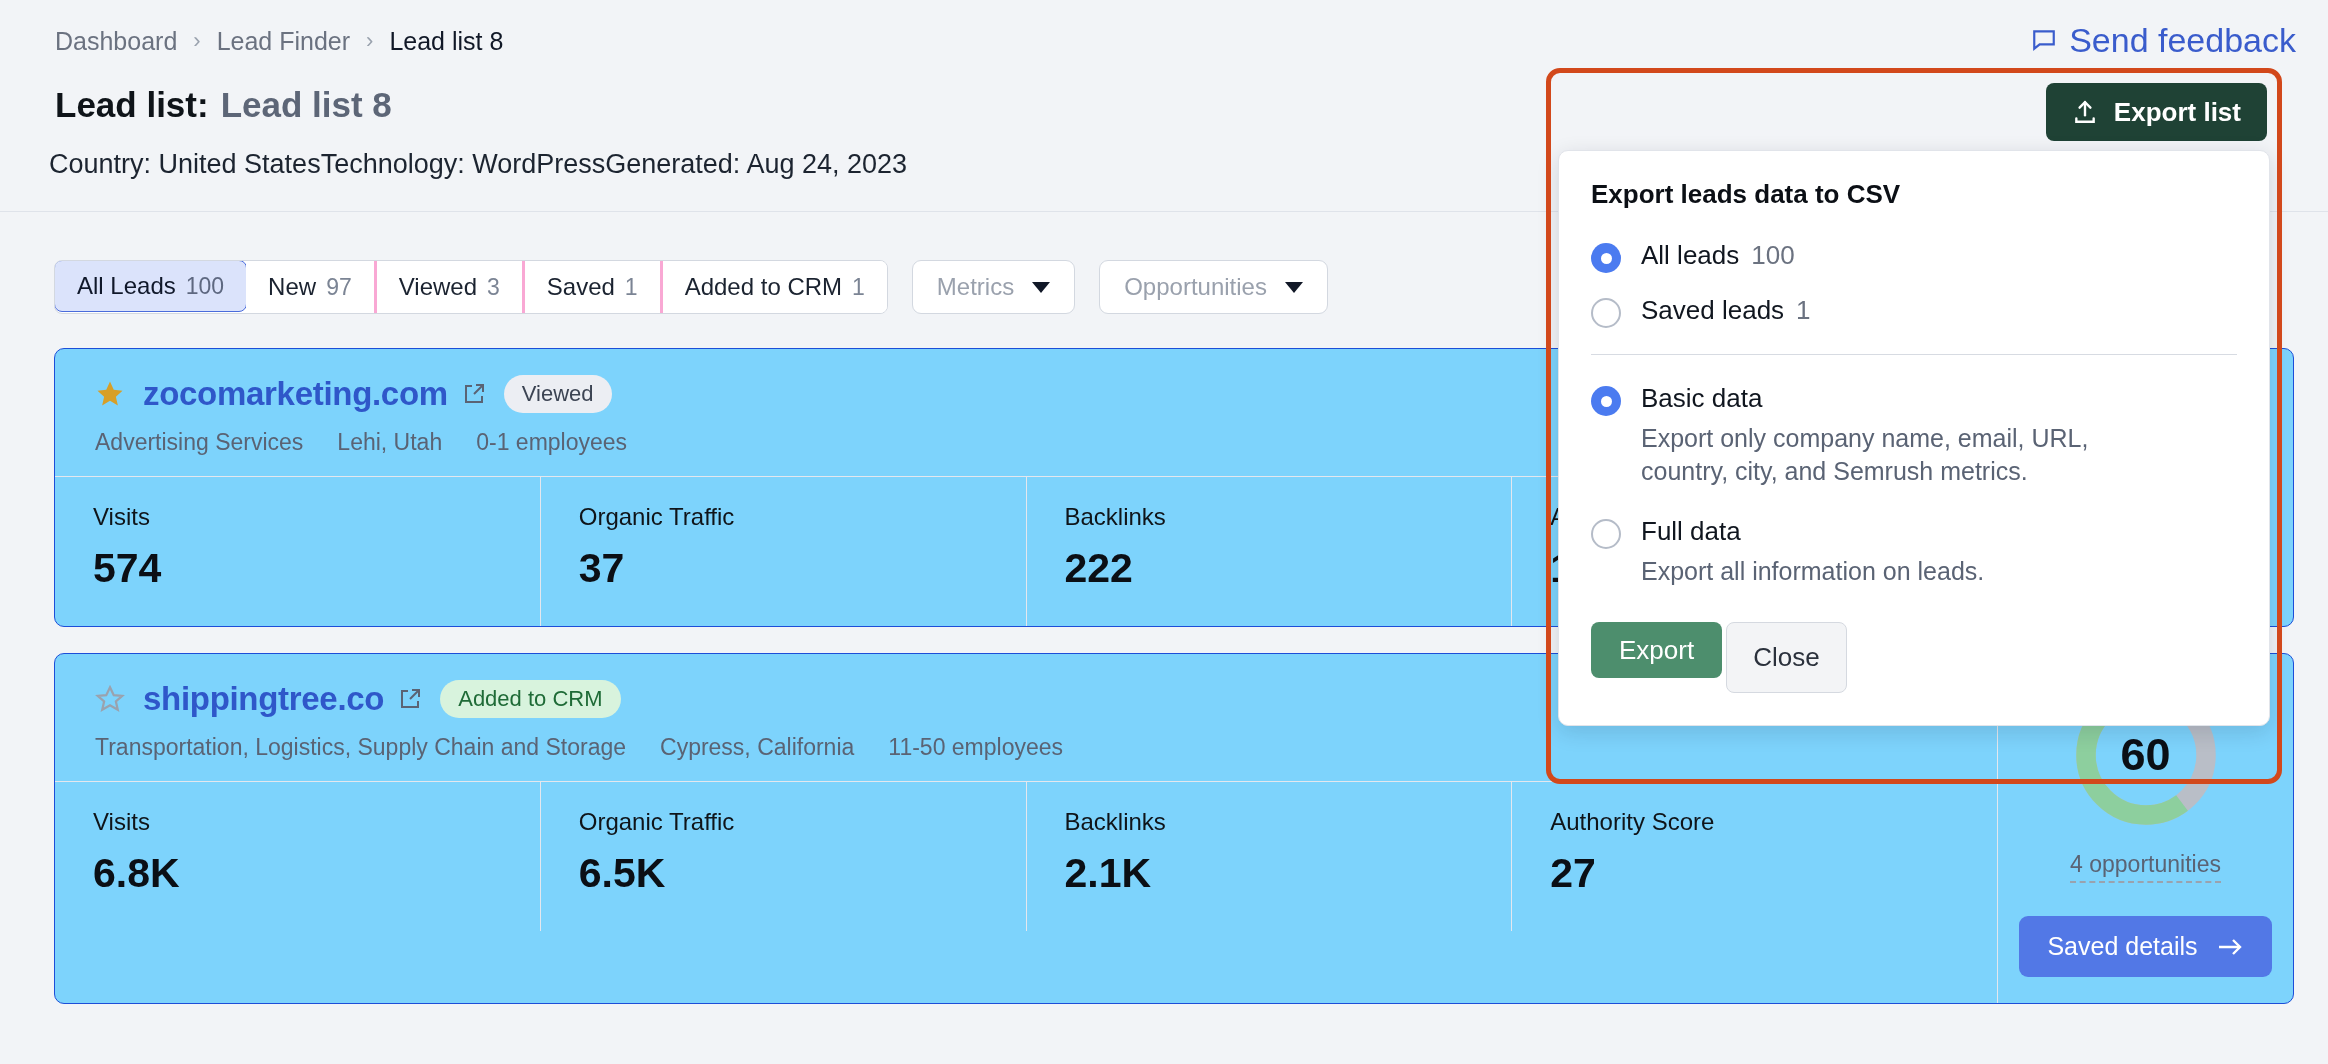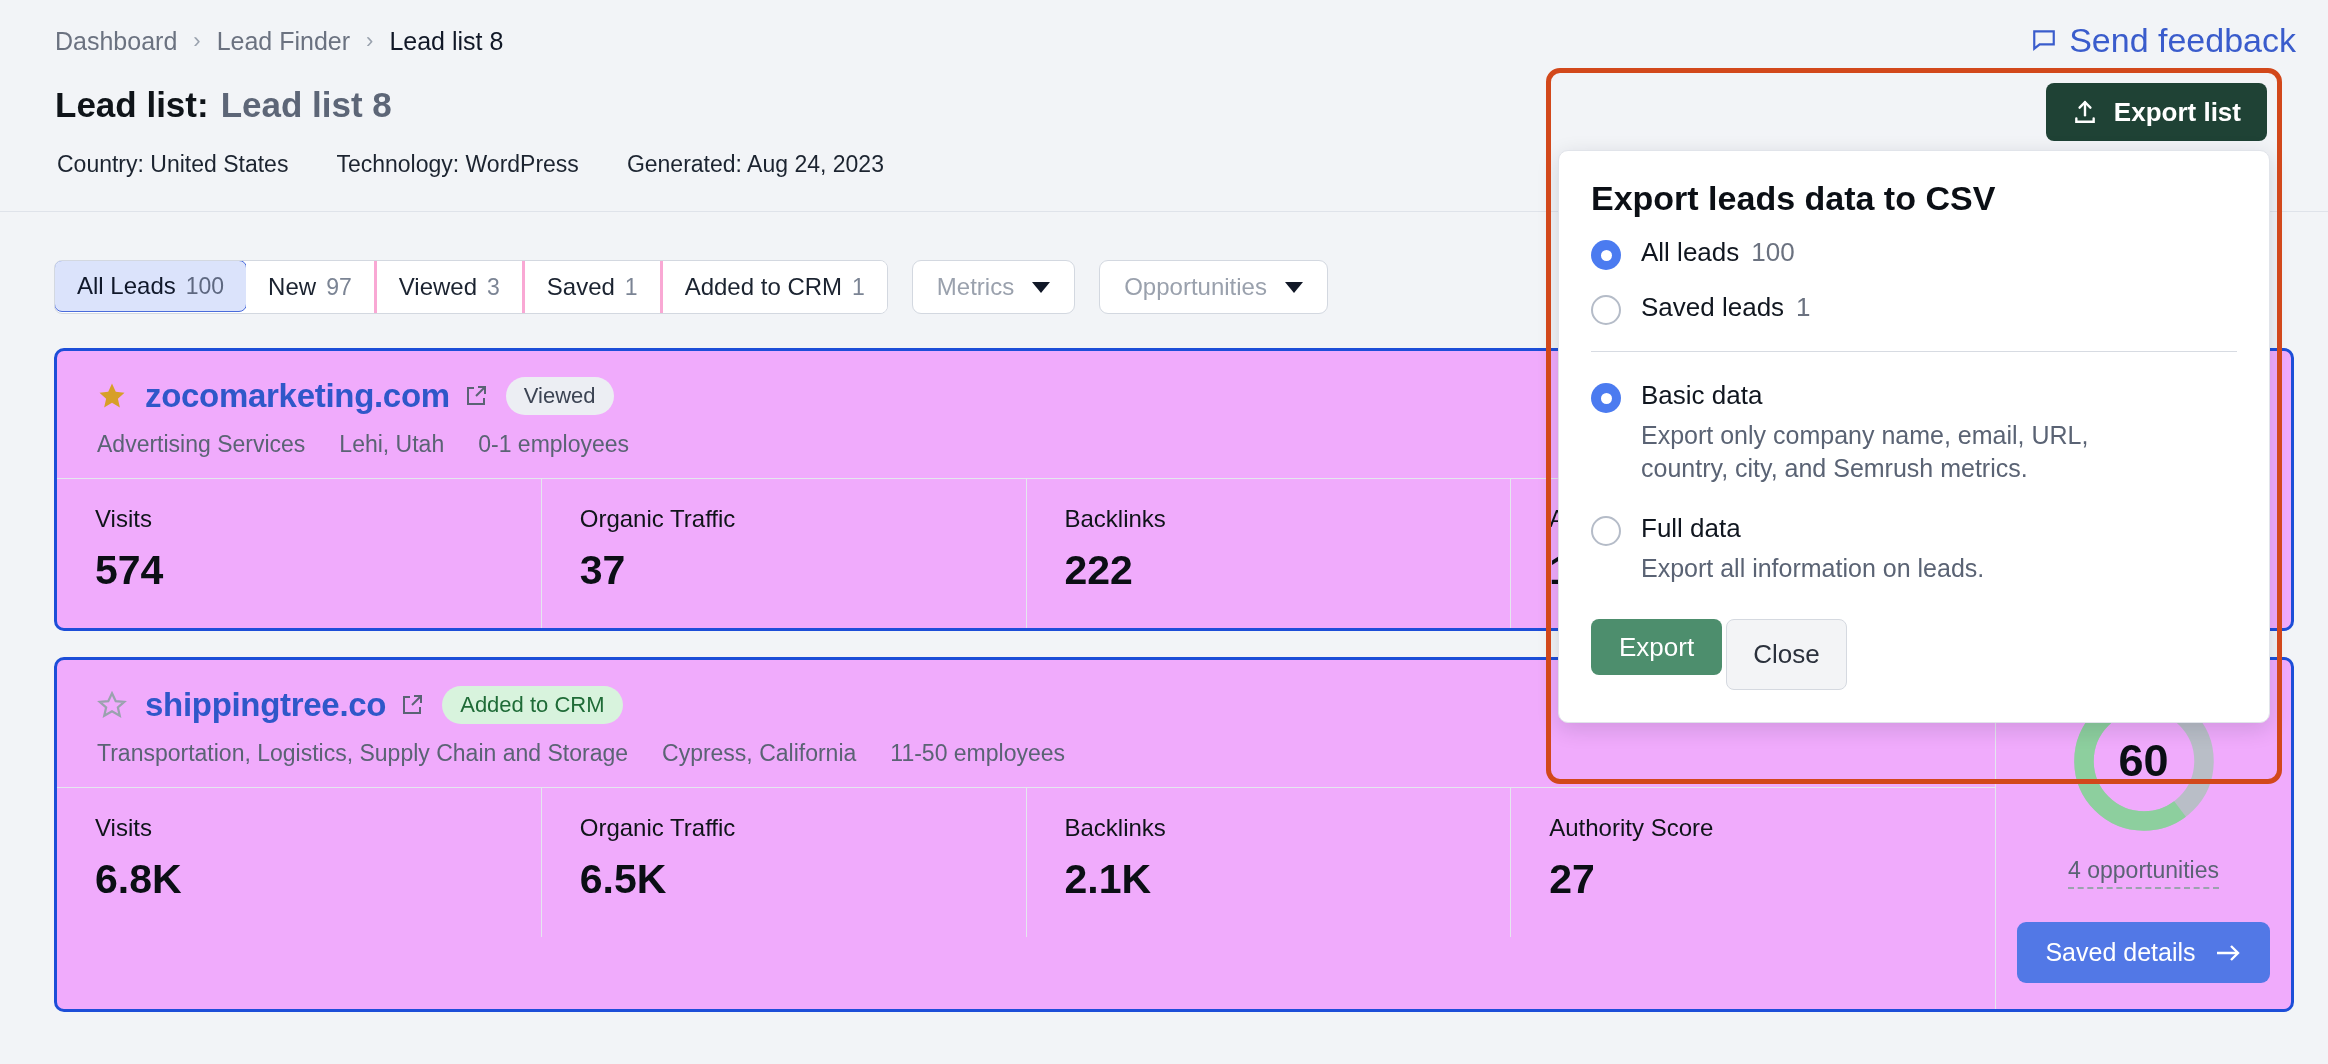--- a/index.html
+++ b/index.html
@@ -33,23 +33,23 @@
   
   .title-row {
     position: absolute; left: 55px; top: 83px;
     display: flex; align-items: baseline; gap: 12px;
     font-size: 35px; line-height: 44px; font-weight: 700;
   }
   .title-lbl { color: #0f1419; }
   .title-val { color: #5d6677; }
 
   .meta-row {
-    position: absolute; left: 57px; top: 149px;
-    display: flex; align-items: center; gap: 48px;
-    font-size: 23px; line-height: 30px; color: #1c2430;
+    position: absolute; left: 49px; top: 149px;
+    display: flex; align-items: center; 
+    font-size: 27px; line-height: 30px; color: #1c2430;
   }
 
   .hr-top {
     position: absolute; left: 0; top: 211px; width: 2328px; height: 1px;
     background: #dfe3ea;
   }
 
   
   .tabs-row {
     position: absolute; left: 54px; top: 260px;
@@ -80,21 +80,21 @@
     height: 54px; padding: 0 24px;
     border: 1px solid #d3d8e0; border-radius: 9px; background: #fff;
     font-size: 24px; color: #9aa1ad; cursor: pointer; white-space: nowrap;
   }
   .caret { width: 0; height: 0; border-left: 9px solid transparent;
            border-right: 9px solid transparent; border-top: 11px solid #111827; }
 
   
   .cards { position: absolute; left: 54px; top: 348px; width: 2240px; }
   .card {
-    background: #f0abfc; border: 3px solid #1d4ed8; border-radius: 10px;
+    background: #7dd3fc; border: 1px solid #1d4ed8; border-radius: 10px;
     margin-bottom: 26px; display: flex; overflow: hidden;
   }
   .card-left { flex: 1 1 auto; min-width: 0; }
   .card-head { padding: 26px 40px 20px 40px; }
   .site-row { display: flex; align-items: center; gap: 18px; }
   .star { width: 30px; height: 30px; display: block; }
   .site-name {
     font-size: 33px; font-weight: 700; color: #2f57c9;
     letter-spacing: -0.3px; cursor: pointer;
   }
@@ -160,21 +160,21 @@
 
   
   .export-modal {
     position: absolute; left: 1558px; top: 150px;
     width: 712px; background: #fff; border-radius: 10px;
     border: 1px solid #e1e4ea;
     box-shadow: 0 6px 22px rgba(16,24,40,0.14);
     padding: 28px 32px 32px 32px;
   }
   .modal-title {
-    font-size: 34px; font-weight: 700; color: #0b0f15; margin-bottom: 19px;
+    font-size: 26px; font-weight: 700; color: #0b0f15; margin-bottom: 30px;
   }
   .radio-row { display: flex; align-items: flex-start; gap: 20px; margin-bottom: 22px; }
   .radio {
     width: 30px; height: 30px; border-radius: 50%;
     border: 2px solid #b5bcc8; background: #fff; flex: 0 0 30px;
     margin-top: 3px; position: relative; cursor: pointer;
   }
   .radio.checked { border: none; background: #4b7bf0; }
   .radio.checked::after {
     content: ""; position: absolute; left: 50%; top: 50%;

